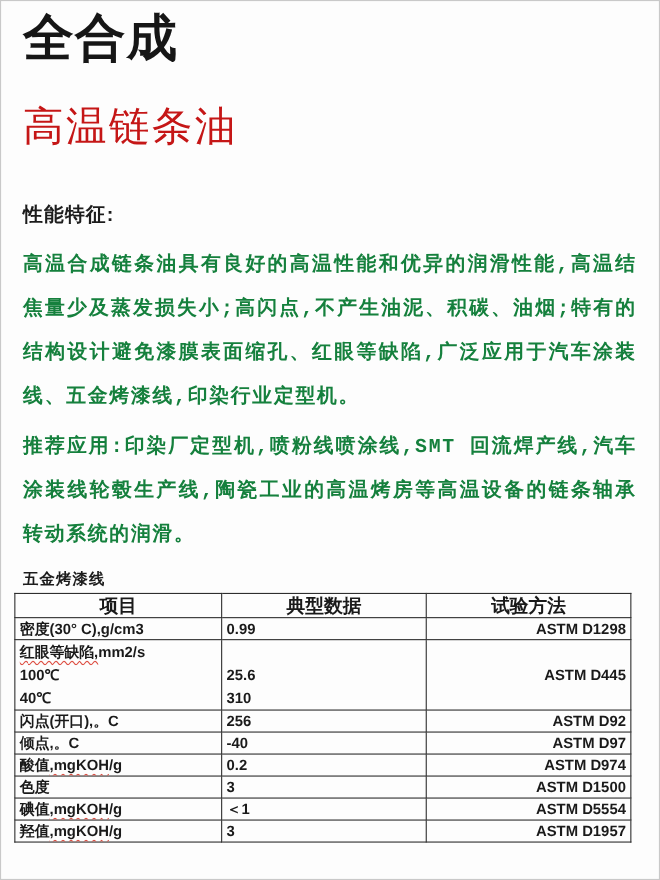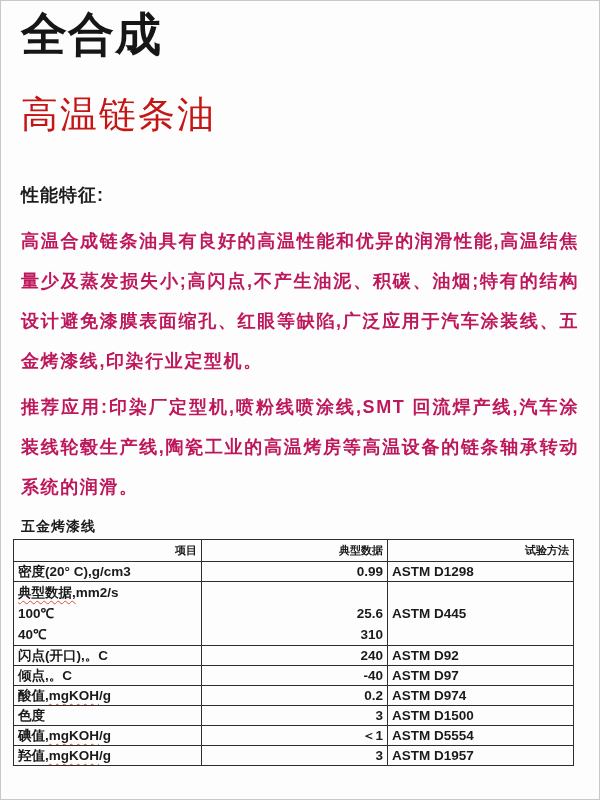--- a/index.html
+++ b/index.html
@@ -43,21 +43,22 @@
     font-weight: 600;
     letter-spacing: 1px;
   }
   .para {
     margin: 15px 0 0 0;
     font-size: 18px;
     line-height: 40px;
     font-weight: 600;
     letter-spacing: 1.6px;
     text-align: justify;
-    color: #be185d;
+    color: #15803d;
+    font-family: Liberation Mono, monospace;
   }
   .para-apps {
     margin-top: 6px;
   }
   .spec-title {
     margin: 9px 0 0 0;
     font-size: 14px;
     line-height: 20px;
     font-weight: 700;
     letter-spacing: 1px;
@@ -73,27 +74,27 @@
   table.spec td, table.spec th {
     border: 1.5px solid #2e2e2e;
     padding: 0 4px;
     font-size: 13.5px;
     line-height: 19px;
     overflow: hidden;
     white-space: nowrap;
   }
   table.spec th {
     height: 21px;
-    font-size: 11px;
-    text-align: right;
+    font-size: 17px;
+    text-align: center;
     font-weight: 700;
   }
   td.item { text-align: left; padding-left: 6px; height: 18px; }
-  td.val  { text-align: right; }
-  td.met  { text-align: left; }
+  td.val  { text-align: left; }
+  td.met  { text-align: right; }
   tr.visc td { vertical-align: middle; }
   .cl { height: 21px; line-height: 21px; }
   .sq {
     text-decoration: underline;
     text-decoration-style: wavy;
     text-decoration-color: #dd4f43;
     text-decoration-thickness: 1px;
     text-underline-offset: 3px;
   }
 </style>
@@ -120,40 +121,40 @@
     </colgroup>
     <thead>
       <tr>
         <th>项目</th>
         <th>典型数据</th>
         <th>试验方法</th>
       </tr>
     </thead>
     <tbody>
       <tr>
-        <td class="item">密度(20° C),g/cm3</td>
+        <td class="item">密度(30° C),g/cm3</td>
         <td class="val">0.99</td>
         <td class="met">ASTM D1298</td>
       </tr>
       <tr class="visc">
         <td class="item">
-          <div class="cl"><span class="sq">典型数据,</span><span>mm2/s</span></div>
+          <div class="cl"><span class="sq">红眼等缺陷,</span><span>mm2/s</span></div>
           <div class="cl">100℃</div>
           <div class="cl">40℃</div>
         </td>
         <td class="val">
           <div class="cl"></div>
           <div class="cl">25.6</div>
           <div class="cl">310</div>
         </td>
         <td class="met">ASTM D445</td>
       </tr>
       <tr>
         <td class="item">闪点(开口),。C</td>
-        <td class="val">240</td>
+        <td class="val">256</td>
         <td class="met">ASTM D92</td>
       </tr>
       <tr>
         <td class="item">倾点,。C</td>
         <td class="val">-40</td>
         <td class="met">ASTM D97</td>
       </tr>
       <tr>
         <td class="item"><span>酸值</span><span class="sq">,mgKOH</span><span>/g</span></td>
         <td class="val">0.2</td>

